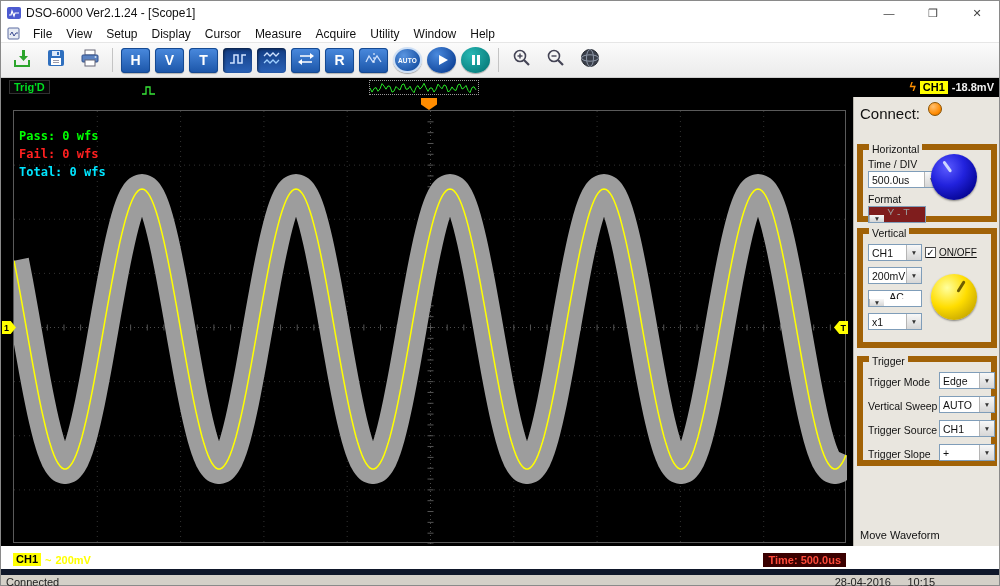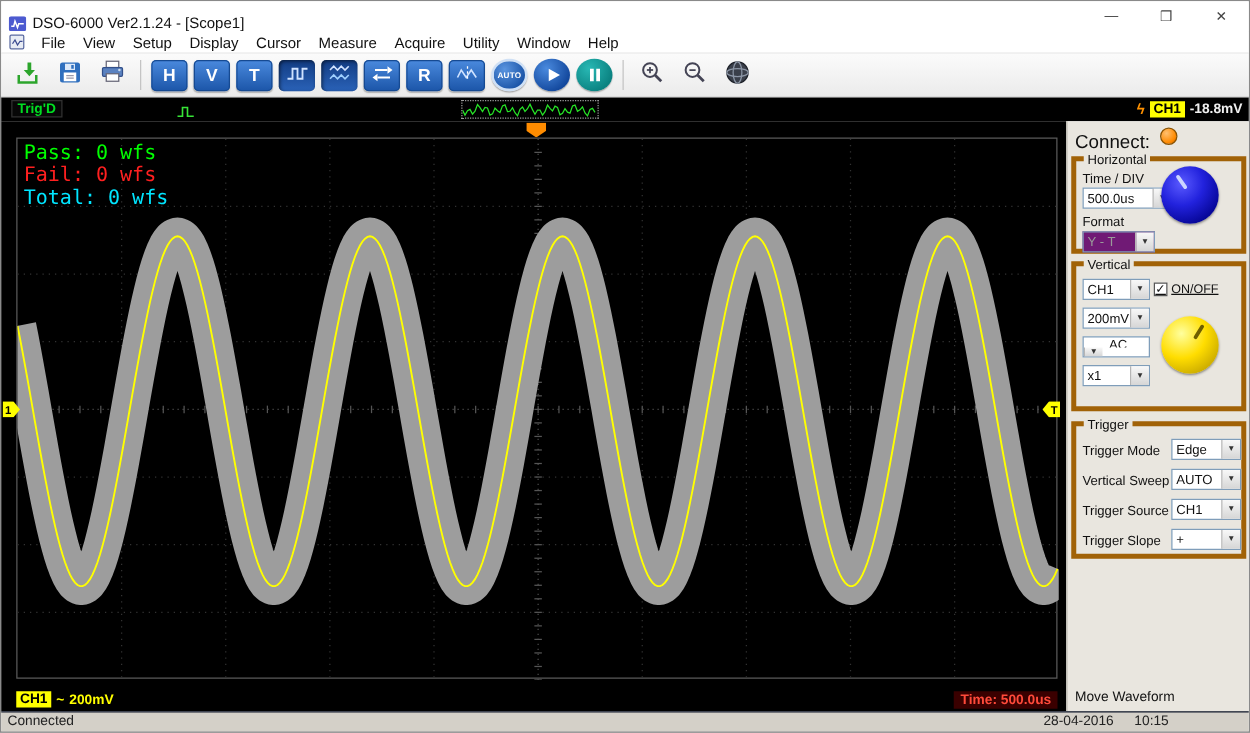--- a/index.html
+++ b/index.html
@@ -1,21 +1,21 @@
 <!DOCTYPE html>
 <html><head>
 <meta charset="utf-8">
 <style>
   * { margin:0; padding:0; box-sizing:border-box; }
   html,body { width:1000px; height:586px; }
   body { font-family:"Liberation Sans", sans-serif; background:#fff; overflow:hidden; }
   .app { width:1000px; height:586px; display:flex; flex-direction:column; border:1px solid #8a8a8a; background:#fff; }
 
   
-  .titlebar { height:24px; display:flex; align-items:flex-end; padding-left:6px; background:#fff; font-size:12px; color:#111; flex:0 0 auto; }
+  .titlebar { height:24px; display:flex; align-items:center; padding-left:6px; background:#fff; font-size:12px; color:#111; flex:0 0 auto; }
   .titlebar .app-icon { margin-right:5px; display:flex; }
   .win-controls { margin-left:auto; display:flex; height:100%; }
   .wbtn { width:44px; height:100%; display:flex; align-items:center; justify-content:center; font-size:11px; color:#444; }
 
   
   .menubar { height:18px; display:flex; align-items:center; background:#fff; font-size:12px; color:#111; padding-left:4px; border-bottom:1px solid #e6e6e6; flex:0 0 auto; }
   .menubar .menu-icon { margin:0 6px 0 2px; display:flex; }
   .menu-item { padding:0 7px; height:100%; display:flex; align-items:center; }
 
   
@@ -41,53 +41,53 @@
   .strip-right { position:absolute; right:5px; top:2px; display:flex; align-items:center; gap:4px; font-size:11px; }
   .bolt { color:#ff9100; font-weight:bold; font-size:12px; }
   .ch-badge { background:#ffff00; color:#000; font-weight:bold; font-size:11px; line-height:13px; padding:0 3px; }
   .trig-level { color:#f0f0f0; font-weight:bold; }
 
   
   .main { flex:1 1 auto; display:flex; min-height:0; }
   .scope { width:852px; background:#000; position:relative; flex:0 0 auto; }
   .gridbox { position:absolute; left:12px; top:13px; width:833px; height:433px; border:1px solid #5a5a5a; }
   .gridbox svg { display:block; }
-  .meas { position:absolute; left:18px; top:16px; font-family:"DejaVu Sans Mono", monospace; font-size:16px; font-weight:normal; line-height:18px; }
+  .meas { position:absolute; left:18px; top:30px; font-family:"DejaVu Sans Mono", monospace; font-size:12px; font-weight:bold; line-height:18px; }
   .meas .pass { color:#00ff00; } .meas .fail { color:#ff2020; } .meas .total { color:#00e5ff; }
   .top-marker { position:absolute; left:420px; top:1px; width:16px; height:12px; background:#ff8c00; clip-path:polygon(0 0,100% 0,100% 55%,50% 100%,0 55%); }
   .left-marker { position:absolute; left:1px; top:224px; width:14px; height:13px; background:#ffff00; color:#000; font-size:9px; font-weight:bold; display:flex; align-items:center; padding-left:2px; clip-path:polygon(0 0,62% 0,100% 50%,62% 100%,0 100%); }
   .right-marker { position:absolute; left:833px; top:224px; width:14px; height:13px; background:#ffff00; color:#000; font-size:9px; font-weight:bold; display:flex; align-items:center; justify-content:flex-end; padding-right:2px; clip-path:polygon(100% 0,38% 0,0 50%,38% 100%,100% 100%); }
   .ch-info { position:absolute; left:12px; top:456px; display:flex; align-items:center; gap:4px; font-size:11px; font-weight:bold; color:#ffff00; }
   .time-info { position:absolute; right:7px; top:456px; background:#3a0000; color:#ff4a3a; font-size:11px; font-weight:bold; padding:0 5px; line-height:14px; }
 
   
   .panel { flex:1 1 auto; background:#e9e6df; border-left:1px solid #b9b6ae; position:relative; font-size:10.5px; color:#111; }
   .connect-label { position:absolute; left:6px; top:8px; font-size:15px; }
   .connect-led { position:absolute; left:74px; top:5px; width:14px; height:14px; border-radius:50%; background:radial-gradient(circle at 35% 30%, #ffc070, #ff8a00 65%, #c25f00); border:1px solid #8a5200; }
-  .group { position:absolute; left:3px; width:140px; border:4px solid #a16207; }
+  .group { position:absolute; left:3px; width:140px; border:6px solid #a16207;margin-top:19px; }
   .group-title { position:absolute; top:-7px; left:6px; background:#e9e6df; padding:0 3px; font-size:10.5px; }
   .g-label { position:absolute; font-size:10.5px; }
   .sel { position:absolute; height:17px; background:#fff; border:1px solid #7f9db9; display:flex; align-items:center; font-size:10.5px; }
   .sel .val { flex:1 1 auto; padding-left:3px; white-space:nowrap; overflow:hidden; }
   .sel .arr { width:15px; align-self:stretch; background:linear-gradient(#f8f8f8,#d6d6d6); border-left:1px solid #b5b5b5; display:flex; align-items:center; justify-content:center; }
   .sel .arr::before { content:"▼"; font-size:6.5px; color:#333; }
-  .sel.disabled { background:#701a75; color:#9a9a9a; }
+  .sel.disabled { background:#7f1d1d; color:#9a9a9a;flex-direction:column; }
   .knob { position:absolute; width:46px; height:46px; border-radius:50%; }
   .knob::after { content:""; position:absolute; width:2.5px; height:13px; left:calc(50% - 1.25px); top:4px; transform-origin:50% 19px; border-radius:2px; }
   .knob.blue { background:radial-gradient(circle at 35% 30%, #5a5aff, #2222dd 40%, #000088 85%); box-shadow:0 1px 2px rgba(0,0,0,.45); }
   .knob.blue::after { background:#cdd6ff; transform:rotate(-35deg); }
   .knob.yellow { background:radial-gradient(circle at 35% 30%, #ffff9e, #ffdd00 45%, #bd9e00 88%); box-shadow:0 1px 2px rgba(0,0,0,.45); }
   .knob.yellow::after { background:#6e5e00; transform:rotate(32deg); }
   .cb { position:absolute; display:flex; align-items:center; gap:3px; font-size:10px;text-decoration:underline; }
   .cb .box { width:11px; height:11px; background:#fff; border:1px solid #555; font-size:10px; line-height:9px; text-align:center; color:#111; }
   .cb .box.checked::before { content:"✓"; }
   .move-label { position:absolute; left:6px; bottom:5px; font-size:11px; }
 
   
-  .statusbar { height:16px; background:#d4d0c8; border-top:1px solid #0f172a; position:relative; font-size:11px; color:#222; flex:0 0 auto; }
+  .statusbar { height:16px; background:#d4d0c8; border-top:6px solid #0f172a; position:relative; font-size:11px; color:#222; flex:0 0 auto;margin-top:23px; }
   .sb-conn { position:absolute; left:5px; top:1px; }
   .sb-date { position:absolute; right:108px; top:1px; }
   .sb-time { position:absolute; right:64px; top:1px; }
 </style>
 </head>
 <body>
 
 <div class="app">
 
   <div class="titlebar">

